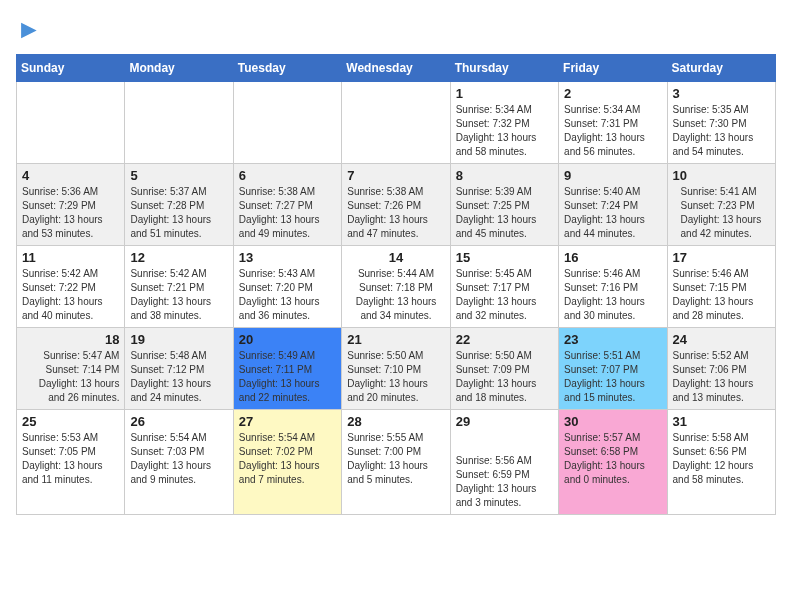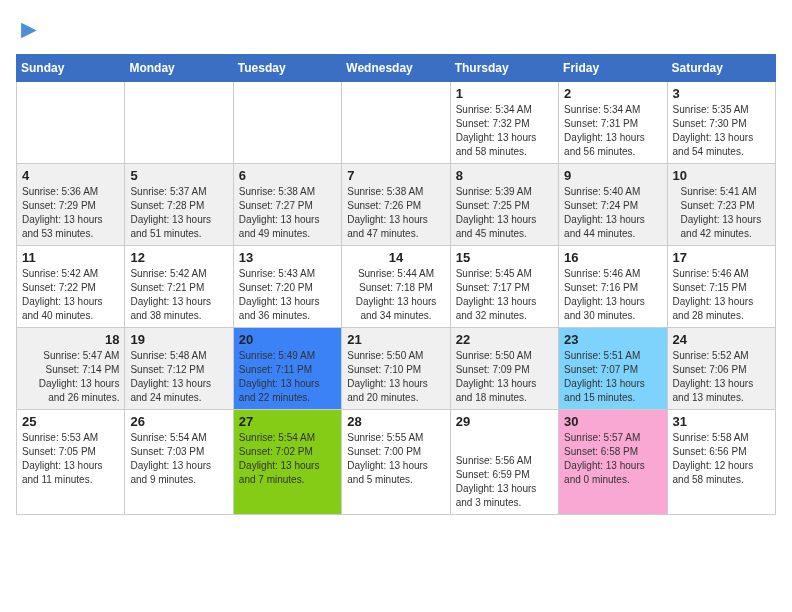--- a/index.html
+++ b/index.html
@@ -315,21 +315,21 @@
 Daylight: 13 hours
 and 11 minutes.</div>
         </td>
         <td style="background: rgb(255, 255, 255);">
           <span class="day-num">26</span>
           <div class="day-info" style="white-space: pre-line;">Sunrise: 5:54 AM
 Sunset: 7:03 PM
 Daylight: 13 hours
 and 9 minutes.</div>
         </td>
-        <td style="background: #84cc16; margin-top: 10px;">
+        <td style="background: #fef9c3; margin-top: 10px;">
           <span class="day-num">27</span>
           <div class="day-info" style="white-space: pre-line;">Sunrise: 5:54 AM
 Sunset: 7:02 PM
 Daylight: 13 hours
 and 7 minutes.</div>
         </td>
         <td style="background: rgb(255, 255, 255);">
           <span class="day-num">28</span>
           <div class="day-info" style="white-space: pre-line;">Sunrise: 5:55 AM
 Sunset: 7:00 PM

